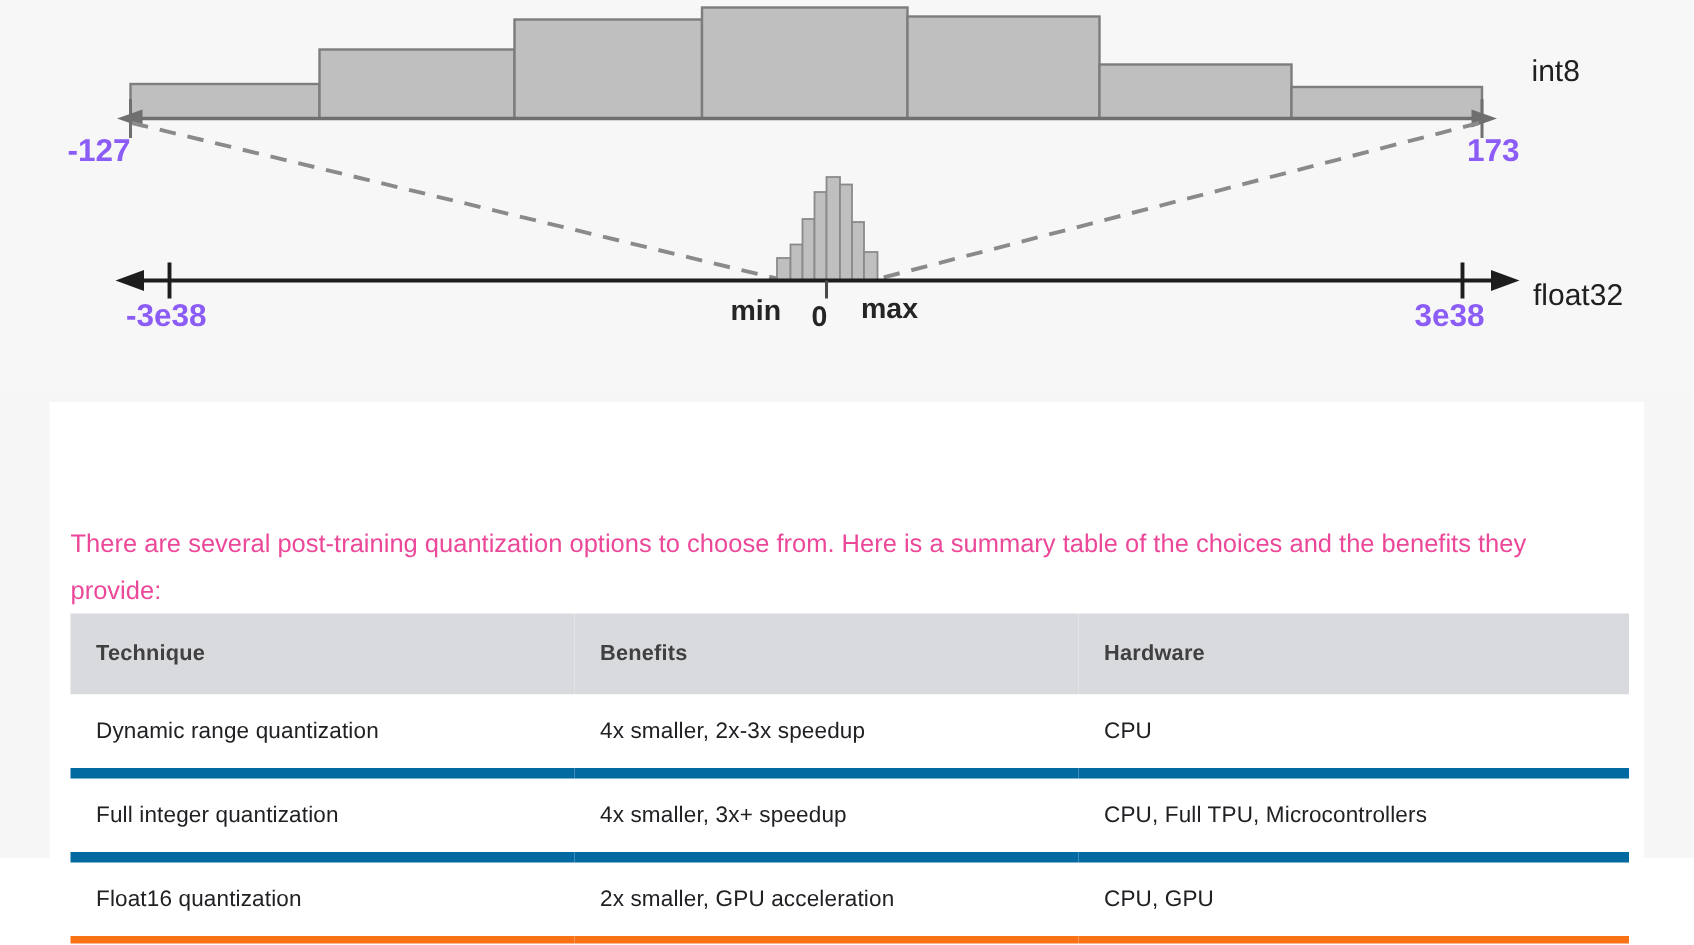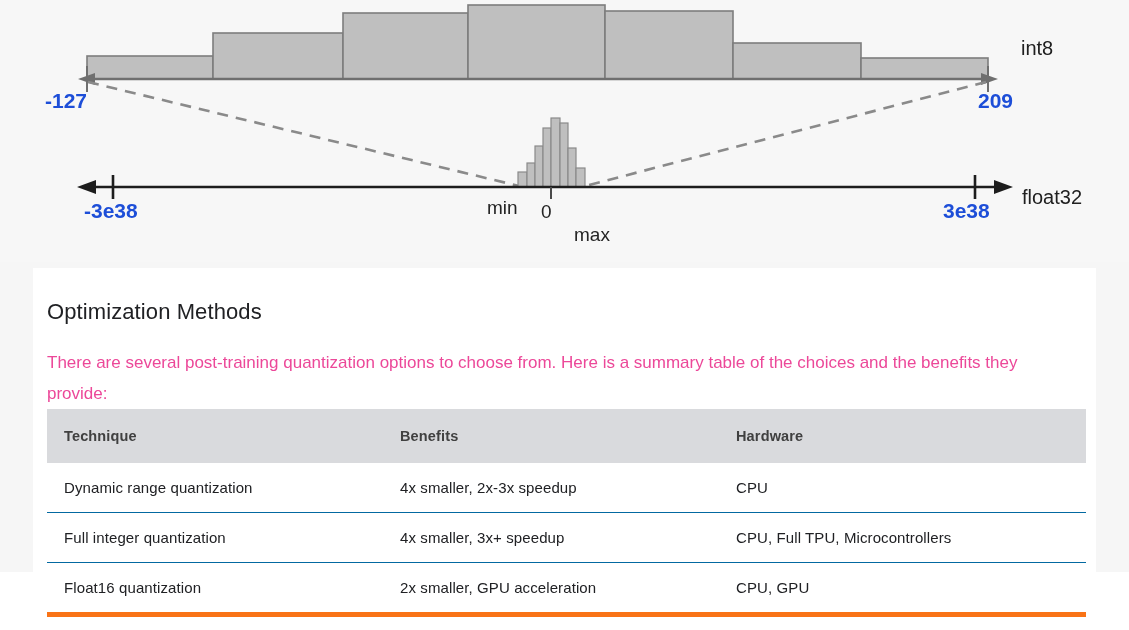--- a/index.html
+++ b/index.html
@@ -31,47 +31,47 @@
     background: #f7f7f7;
   }
   #diagram-svg {
     position: absolute;
     left: 0;
     top: 0;
     display: block;
   }
   .diag-label {
     position: absolute;
-    color: #1d4ed8;
+    color: #8b5cf6;
     font-family: "Liberation Sans", sans-serif;
     white-space: nowrap;
   }
   .diag-label.big {
     font-size: 21px;
     font-weight: 700;
   }
   .diag-label.axis-name {
     font-size: 20px;
     font-weight: 400;
     color: #202020;
   }
   .diag-label.small {
     font-size: 19px;
-    font-weight: 400;
+    font-weight: 700;
     color: #252525;
   }
   #label-int8      { left: 1021px; top: 37px; }
   #label-neg127    { left: 45px;   top: 89px; }
   #label-pos127    { left: 978px;  top: 89px; }
   #label-float32   { left: 1022px; top: 186px; }
   #label-neg3e38   { left: 84px;   top: 199px; }
   #label-pos3e38   { left: 943px;  top: 199px; }
   #label-min       { left: 487px;  top: 197px; }
   #label-zero      { left: 541px;  top: 201px; }
-  #label-max       { left: 574px;  top: 196px; margin-top: 28px; }
+  #label-max       { left: 574px;  top: 196px; }
 
   
   #content-card {
     position: absolute;
     left: 33px;
     top: 268px;
     width: 1063px;
     height: 362px;
     background: #ffffff;
     box-sizing: border-box;
@@ -117,21 +117,21 @@
     color: #404040;
     padding: 19px 0 19px 17px;
     border: none;
     letter-spacing: 0.15px;
   }
   #methods-table tbody td {
     font-size: 15px;
     font-weight: 400;
     color: #202124;
     padding: 16px 0 16px 17px;
-    border-bottom: 1px solid #0369a1;
+    border-bottom: 7px solid #0369a1;
     background: #ffffff;
     letter-spacing: 0.1px;
   }
   #methods-table tbody tr:last-child td {
     border-bottom: 5px solid #f97316;
   }
 </style>
 </head>
 <body>
 
@@ -180,34 +180,33 @@
         <polygon points="77,187 96,180 96,194" fill="#1d1d1d"></polygon>
         <polygon points="1013,187 994,180 994,194" fill="#1d1d1d"></polygon>
         <line x1="113" y1="175" x2="113" y2="199" stroke="#1d1d1d" stroke-width="2.6"></line>
         <line x1="975" y1="175" x2="975" y2="199" stroke="#1d1d1d" stroke-width="2.6"></line>
         <line x1="551" y1="187" x2="551" y2="199" stroke="#4a4a4a" stroke-width="2"></line>
       </g>
     </svg>
 
     <span class="diag-label axis-name" id="label-int8">int8</span>
     <span class="diag-label big" id="label-neg127">-127</span>
-    <span class="diag-label big" id="label-pos127">209</span>
+    <span class="diag-label big" id="label-pos127">173</span>
 
     <span class="diag-label axis-name" id="label-float32">float32</span>
     <span class="diag-label big" id="label-neg3e38">-3e38</span>
     <span class="diag-label big" id="label-pos3e38">3e38</span>
 
     <span class="diag-label small" id="label-min">min</span>
     <span class="diag-label small" id="label-zero">0</span>
     <span class="diag-label small" id="label-max">max</span>
   </div>
 
   <div id="content-card">
 
-    <h2 id="card-heading">Optimization Methods</h2>
 
     <p id="card-paragraph">There are several post-training quantization options to choose from. Here is a summary table of the choices and the benefits they provide:</p>
 
     <table id="methods-table">
       <colgroup>
         <col class="c1">
           <col class="c2">
           <col class="c3">
       </colgroup>
       <thead>

